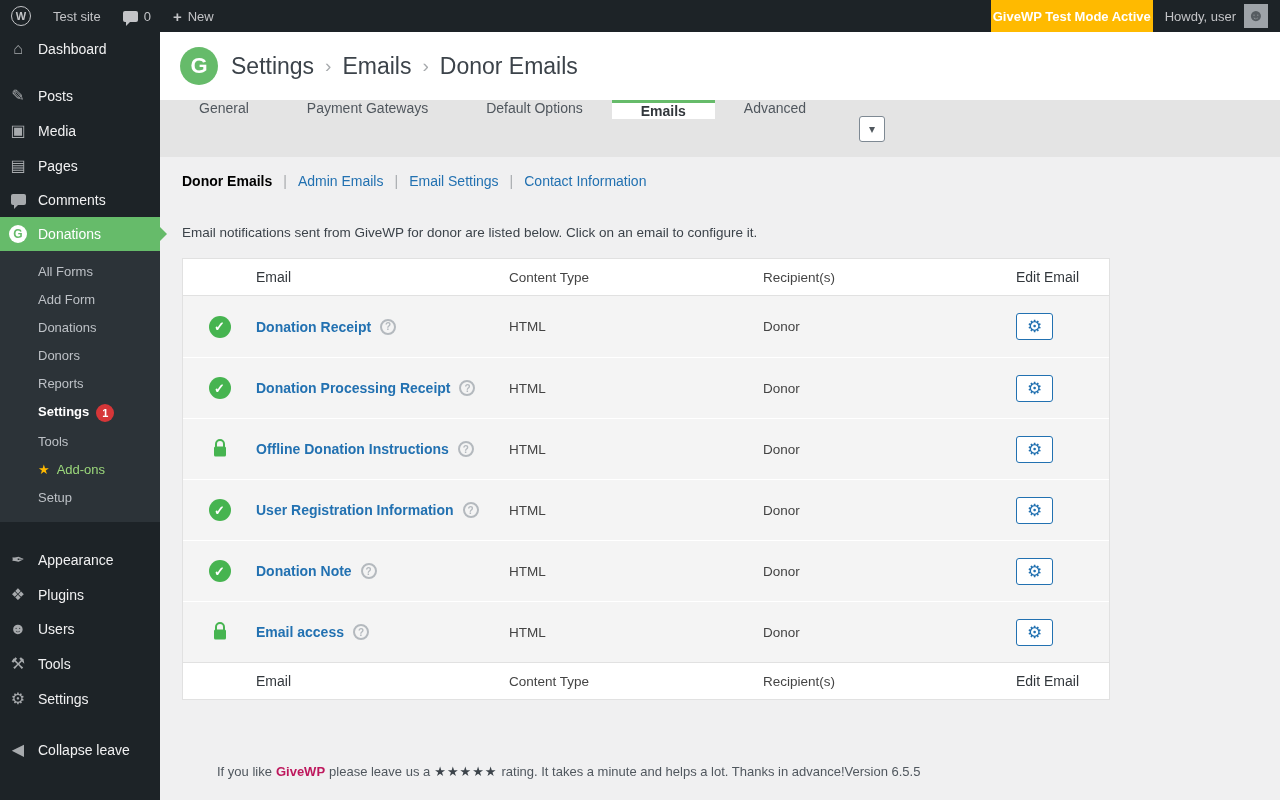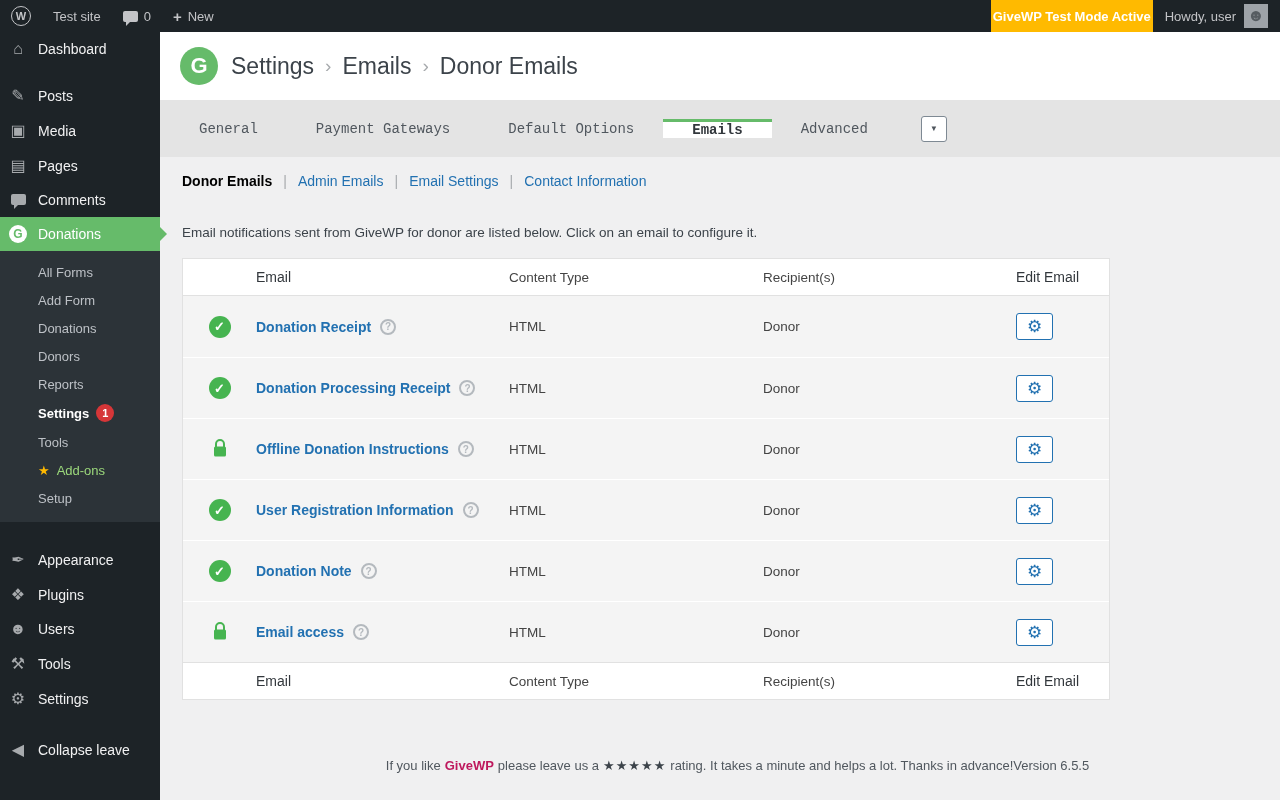--- a/index.html
+++ b/index.html
@@ -62,21 +62,21 @@
   .give-mini {
     width:18px; height:18px; border-radius:50%; background:#fff; color:#66bb6a;
     font-size:12px; font-weight:bold; display:flex; align-items:center; justify-content:center;
     margin-left:1px;
   }
   .bubble.dark-bg { background:#a7aaad; }
   .bubble.dark-bg::after { border-top-color:#a7aaad; border-left-color:#a7aaad; }
   .submenu { background:#2c3338; padding:7px 0 10px; }
   .submenu-item {
     padding:6px 12px 6px 38px; font-size:13px; color:#bdc1c6; cursor:pointer;
-    display:flex; align-items:center; gap:7px; min-height:28px;
+    display:flex; gap:7px; min-height:28px;
   }
   .submenu-item.current { color:#fff; font-weight:bold; }
   .update-badge {
     display:inline-flex; min-width:18px; height:18px; padding:0 5px; border-radius:9px;
     background:#d63638; color:#fff; font-size:11px; font-weight:600;
     align-items:center; justify-content:center;
   }
   .addon-star { color:#ffb900; font-size:13px; }
   .submenu-item.addons { color:#9bd87b; }
   .lower-gap { height:20px; }
@@ -92,22 +92,22 @@
   .give-logo {
     width:38px; height:38px; border-radius:50%; background:#66bb6a; color:#fff;
     display:flex; align-items:center; justify-content:center;
     font-size:22px; font-weight:bold; flex:0 0 38px;
   }
   .breadcrumb { display:flex; align-items:center; gap:11px; font-size:23px; color:#3c434a; }
   .crumb { cursor:pointer; }
   .crumb-sep { color:#a7aaad; font-size:19px; }
 
   .tab-bar {
-    height:57px; background:#e4e4e4; display:flex; align-items:center;
-    padding-left:10px; position:relative;font-family:Liberation Mono, monospace;
+    height:57px; background:#e4e4e4; display:flex; align-items:flex-start;
+    padding-left:10px; position:relative;
   }
   .tab {
     display:flex; align-items:center; padding:0 29px; font-size:14px;
     color:#50575e; cursor:pointer;
   }
   .tab.active {
     background:#fff; border-top:3px solid #66bb6a; color:#32373c; font-weight:600;
   }
   .tab-more {
     align-self:center; margin-left:24px; width:26px; height:26px;
@@ -149,22 +149,22 @@
     margin-left:9px; cursor:pointer; flex:0 0 16px;
   }
   .gear-btn {
     width:37px; height:27px; border:1px solid #2271b1; border-radius:3px; background:#fff;
     color:#2271b1; display:flex; align-items:center; justify-content:center;
     font-size:17px; cursor:pointer;
   }
 
   
   .page-footer {
-    position:absolute; left:0; right:0; bottom:14px; height:42px; padding:0 22px;
-    display:flex; justify-content:center; align-items:center;
+    position:absolute; left:0; right:0; bottom:8px; height:42px; padding:0 22px;
+    display:flex; justify-content:flex-start; align-items:center;
     font-size:13px; color:#50575e;margin-left:35px;
   }
   .footer-left { display:flex; gap:4px; align-items:center; flex-wrap:wrap; }
   .footer-brand { font-weight:bold; color:#be185d; }
   .footer-stars { letter-spacing:1px; color:#3c434a; }
 </style>
 </head>
 <body>
 
 <div class="admin-bar">

